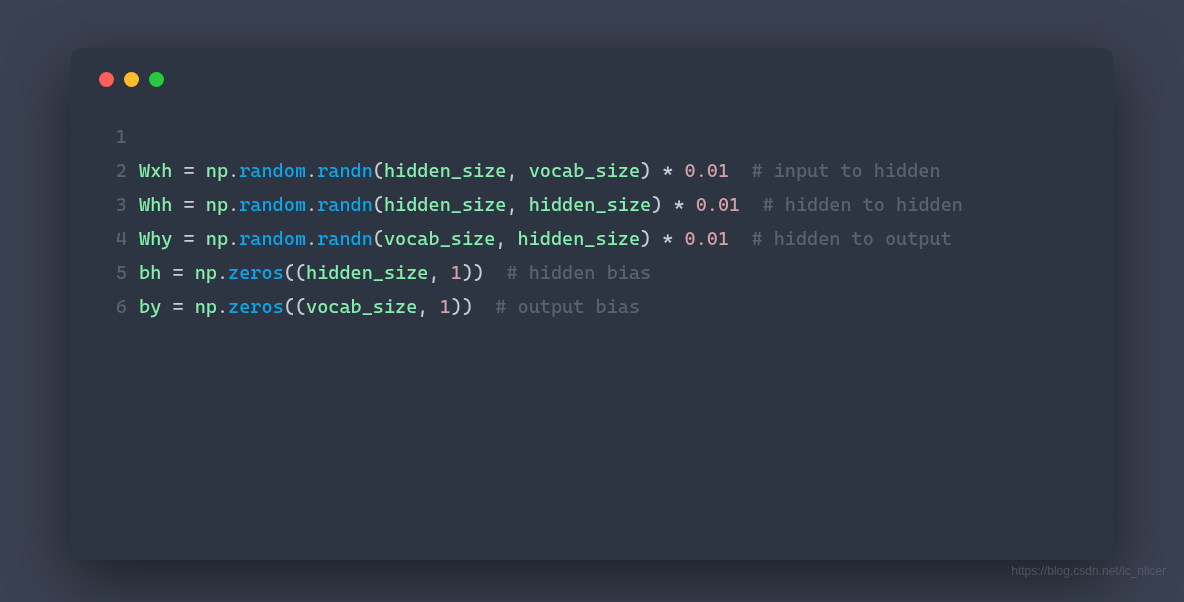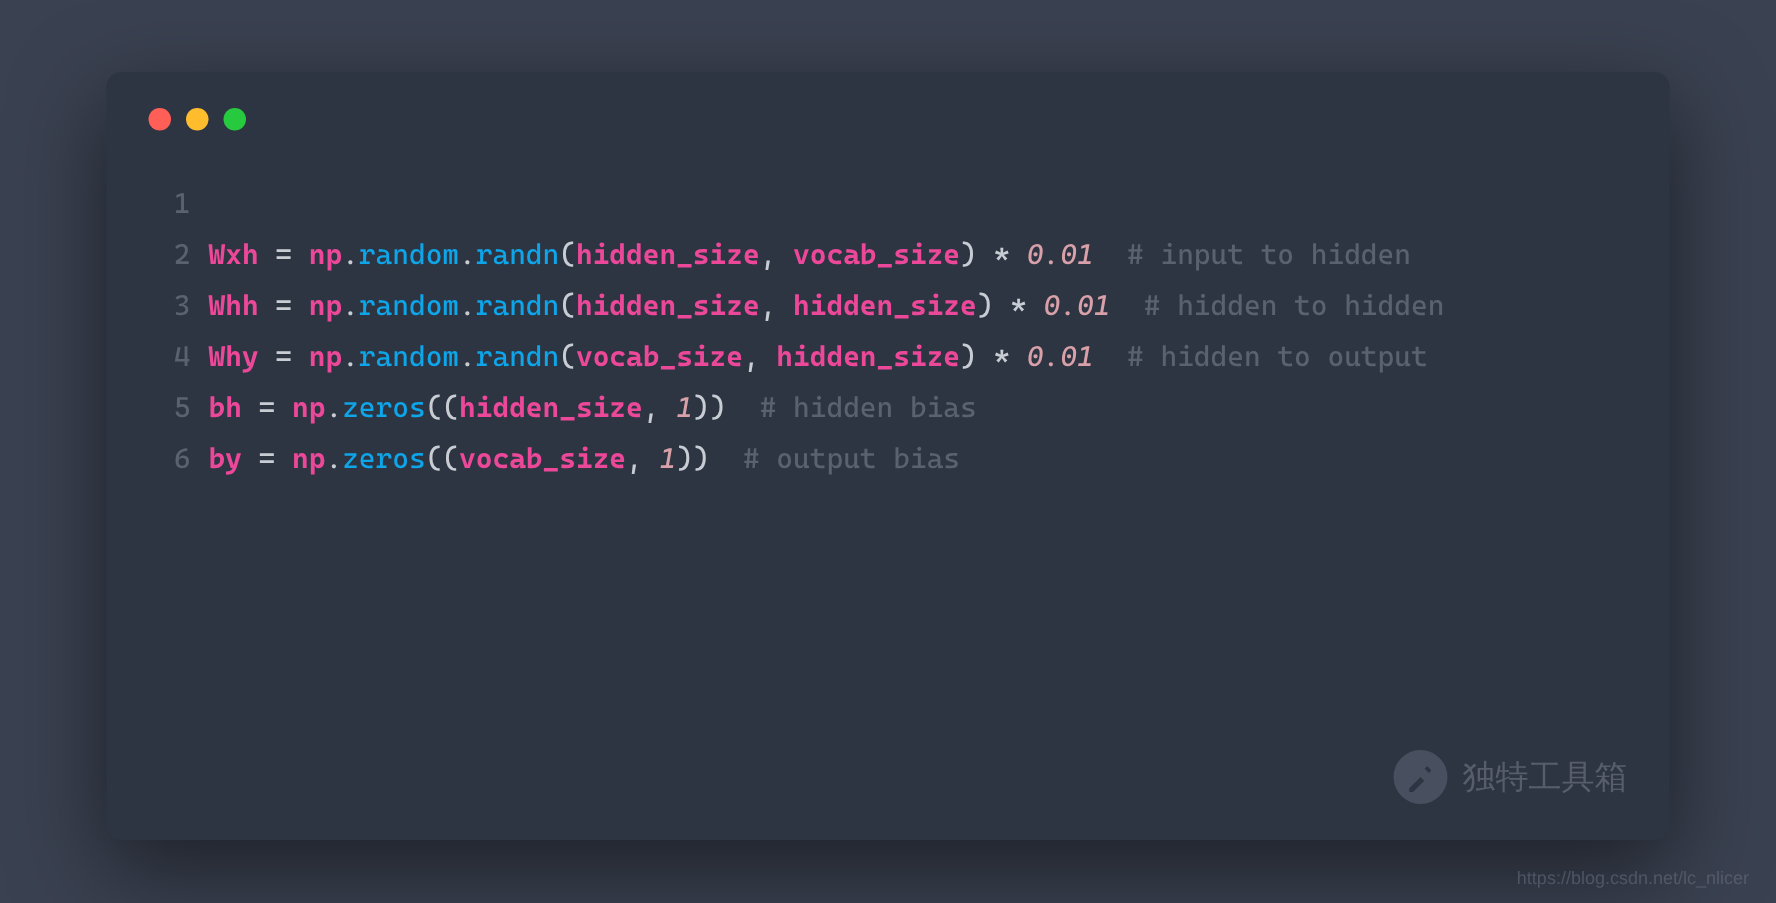--- a/index.html
+++ b/index.html
@@ -49,25 +49,25 @@
       white-space: pre;
     }
     .lineno {
       width: 28px;
       text-align: right;
       color: #5a6270;
       margin-right: 12px;
       user-select: none;
     }
     .tok-comment { color: #5a6270; }
-    .tok-name { color: #ec4899; font-weight: bold; }
+    .tok-name { color: #86efac; }
     .tok-op { color: #c8cdd4; }
     .tok-punct { color: #c8cdd4; }
     .tok-attr { color: #0ea5e9; }
-    .tok-num { color: #d8a0a8; font-style: italic; }
+    .tok-num { color: #d8a0a8; }
     .tok-star { color: #c8cdd4; }
     .watermark-badge {
       position: absolute;
       bottom: 24px;
       right: 28px;
       display: flex;
       align-items: center;
       gap: 10px;
       opacity: 0.45;
     }
@@ -85,21 +85,21 @@
       height: 20px;
       fill: #2d3442;
     }
     .watermark-text {
       font-size: 22px;
       color: #8a909c;
       font-family: sans-serif;
     }
     .footer-watermark {
       position: absolute;
-      bottom: 10px;
+      bottom: 24px;
       right: 18px;
       font-size: 12px;
       color: #6a7080;
       opacity: 0.55;
       font-family: sans-serif;
     }
   </style>
 </head>
 <body>
 
@@ -111,23 +111,15 @@
   </div>
   <div class="code-area" id="code-area">
       <div class="code-line"><span class="lineno">1</span></div>
       <div class="code-line"><span class="lineno">2</span><span><span class="tok-name">Wxh </span><span class="tok-op">=</span><span class="tok-name"> np</span><span class="tok-punct">.</span><span class="tok-attr">random</span><span class="tok-punct">.</span><span class="tok-attr">randn</span><span class="tok-punct">(</span><span class="tok-name">hidden_size</span><span class="tok-punct">, </span><span class="tok-name">vocab_size</span><span class="tok-punct">)</span><span class="tok-star"> * </span><span class="tok-num">0.01</span><span class="tok-comment">  # input to hidden</span></span></div>
       <div class="code-line"><span class="lineno">3</span><span><span class="tok-name">Whh </span><span class="tok-op">=</span><span class="tok-name"> np</span><span class="tok-punct">.</span><span class="tok-attr">random</span><span class="tok-punct">.</span><span class="tok-attr">randn</span><span class="tok-punct">(</span><span class="tok-name">hidden_size</span><span class="tok-punct">, </span><span class="tok-name">hidden_size</span><span class="tok-punct">)</span><span class="tok-star"> * </span><span class="tok-num">0.01</span><span class="tok-comment">  # hidden to hidden</span></span></div>
       <div class="code-line"><span class="lineno">4</span><span><span class="tok-name">Why </span><span class="tok-op">=</span><span class="tok-name"> np</span><span class="tok-punct">.</span><span class="tok-attr">random</span><span class="tok-punct">.</span><span class="tok-attr">randn</span><span class="tok-punct">(</span><span class="tok-name">vocab_size</span><span class="tok-punct">, </span><span class="tok-name">hidden_size</span><span class="tok-punct">)</span><span class="tok-star"> * </span><span class="tok-num">0.01</span><span class="tok-comment">  # hidden to output</span></span></div>
       <div class="code-line"><span class="lineno">5</span><span><span class="tok-name">bh </span><span class="tok-op">=</span><span class="tok-name"> np</span><span class="tok-punct">.</span><span class="tok-attr">zeros</span><span class="tok-punct">((</span><span class="tok-name">hidden_size</span><span class="tok-punct">, </span><span class="tok-num">1</span><span class="tok-punct">))</span><span class="tok-comment">  # hidden bias</span></span></div>
       <div class="code-line"><span class="lineno">6</span><span><span class="tok-name">by </span><span class="tok-op">=</span><span class="tok-name"> np</span><span class="tok-punct">.</span><span class="tok-attr">zeros</span><span class="tok-punct">((</span><span class="tok-name">vocab_size</span><span class="tok-punct">, </span><span class="tok-num">1</span><span class="tok-punct">))</span><span class="tok-comment">  # output bias</span></span></div>
     </div>
 
-  <div class="watermark-badge">
-    <div class="watermark-icon">
-      <svg viewBox="0 0 24 24">
-          <path d="M3 21l9-9 3 3-9 9H3v-3zm15.7-12.3l-3.4-3.4 1.4-1.4c.4-.4 1-.4 1.4 0l2 2c.4.4.4 1 0 1.4l-1.4 1.4z"></path>
-        </svg>
-    </div>
-    <span class="watermark-text">独特工具箱</span>
-  </div>
 </div>
 
 <div class="footer-watermark">https://blog.csdn.net/lc_nlicer</div>
 
 </body></html>

